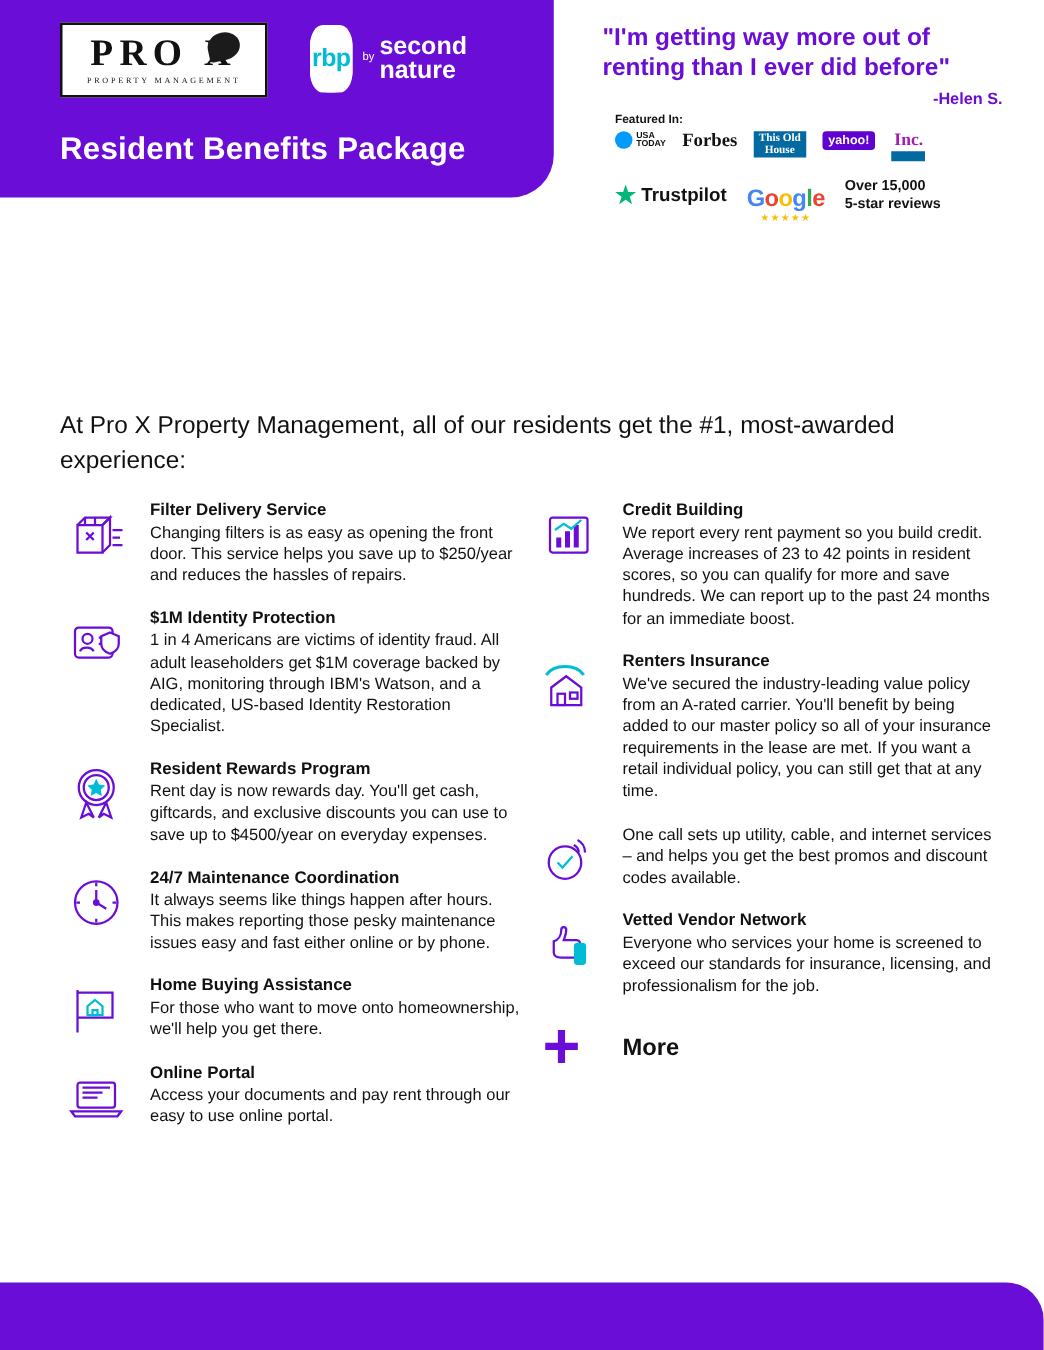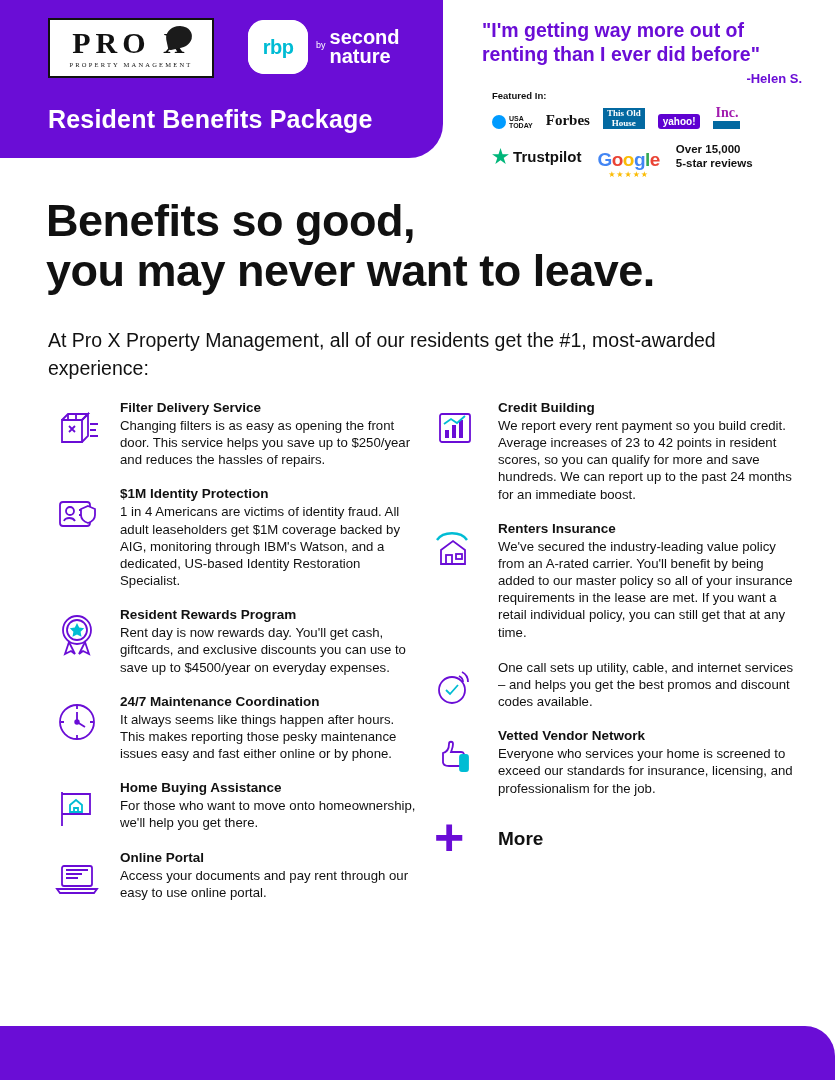--- a/index.html
+++ b/index.html
@@ -35,21 +35,21 @@
     font-size: 6.5px; letter-spacing: 2.2px; color: #111; margin-top: 3px;
   }
   .prox-swoosh {
     position: absolute; right: 20px; top: 6px; width: 26px; height: 22px;
     border-radius: 50% 50% 50% 10%;
     background: #1b1b1b;
     transform: rotate(-12deg);
   }
   .rbp-logo { position: absolute; left: 248px; top: 2px; display: flex; align-items: center; gap: 8px; }
   .rbp-badge {
-    width: 60px; height: 54px; background: #fff;
+    width: 34px; height: 54px; background: #fff;
     border-radius: 16px 30% 16px 30%;
     display: flex; align-items: center; justify-content: center;
     position: relative;
   }
   .rbp-badge:after{
     content:""; position:absolute; inset:0;
     background:#fff; border-radius: 30% 16px 30% 16px;
     z-index:0;
   }
   .rbp-text {
@@ -67,21 +67,21 @@
 
   
   .quote-block { position: absolute; left: 482px; top: 18px; width: 320px; }
   .quote-text {
     color: #6a0dd6; font-size: 19.5px; font-weight: 700; line-height: 1.25;
   }
   .quote-author { color:#6a0dd6; font-size: 13px; font-weight: 700; text-align: right; margin-top: 4px; }
 
   .featured { position:absolute; left: 492px; top: 90px; width: 310px; }
   .featured-label { color:#111; font-size: 9.5px; font-weight: 700; margin-bottom: 4px; }
-  .featured-row { display:flex; align-items:flex-end; gap: 13px; }
+  .featured-row { display:flex; align-items:flex-start; gap: 13px; }
   .usa-today { display:flex; align-items:center; gap:3px; }
   .usa-dot { width: 14px; height: 14px; border-radius: 50%; background:#009bff; }
   .usa-txt { font-size: 7px; font-weight: 700; color:#111; line-height: 1; }
   .forbes { font-family:"Liberation Serif", serif; font-weight: 700; font-size: 15px; color:#111; }
   .thishouse { background:#0369a1; color:#fff; font-family:"Liberation Serif", serif; font-size: 9px; font-weight:700; padding: 1px 4px; text-align:center; line-height:1.05; }
   .yahoo { background:#5f01d1; color:#fff; font-size: 10px; font-weight:700; padding: 2px 5px; border-radius: 3px; }
   .inc { font-family:"Liberation Serif", serif; font-weight: 700; font-size: 14px; color:#a21caf; border-bottom: 8px solid #0369a1; padding: 0 2px;}
 
   .reviews-row { position:absolute; left: 492px; top: 134px; display:flex; align-items:center; gap: 16px; }
   .trustpilot { display:flex; align-items:center; gap:4px; font-size: 15px; font-weight: 700; color:#111; }
@@ -193,24 +193,20 @@
         <div class="google-word"><span class="g1">G</span><span class="g2">o</span><span class="g3">o</span><span class="g4">g</span><span class="g5">l</span><span class="g6">e</span></div>
         <div class="g-stars">★★★★★</div>
       </div>
       <div class="reviews-txt">
         <div>Over 15,000</div>
         <div>5-star reviews</div>
       </div>
     </div>
   </div>
 
-  <div class="headline">
-    <div>Benefits so good,</div>
-    <div>you may never want to leave.</div>
-  </div>
   <div class="subhead">At Pro X Property Management, all of our residents get the #1, most-awarded experience:</div>
 
   <div class="cols">
 
     <div class="col col-left">
 
       <div class="benefit">
         <div class="icon">
           <svg width="46" height="44" viewBox="0 0 46 44" fill="none" stroke="#6a0dd6" stroke-width="1.8">
             <path d="M8 14 h20 v22 h-20 z"></path>

